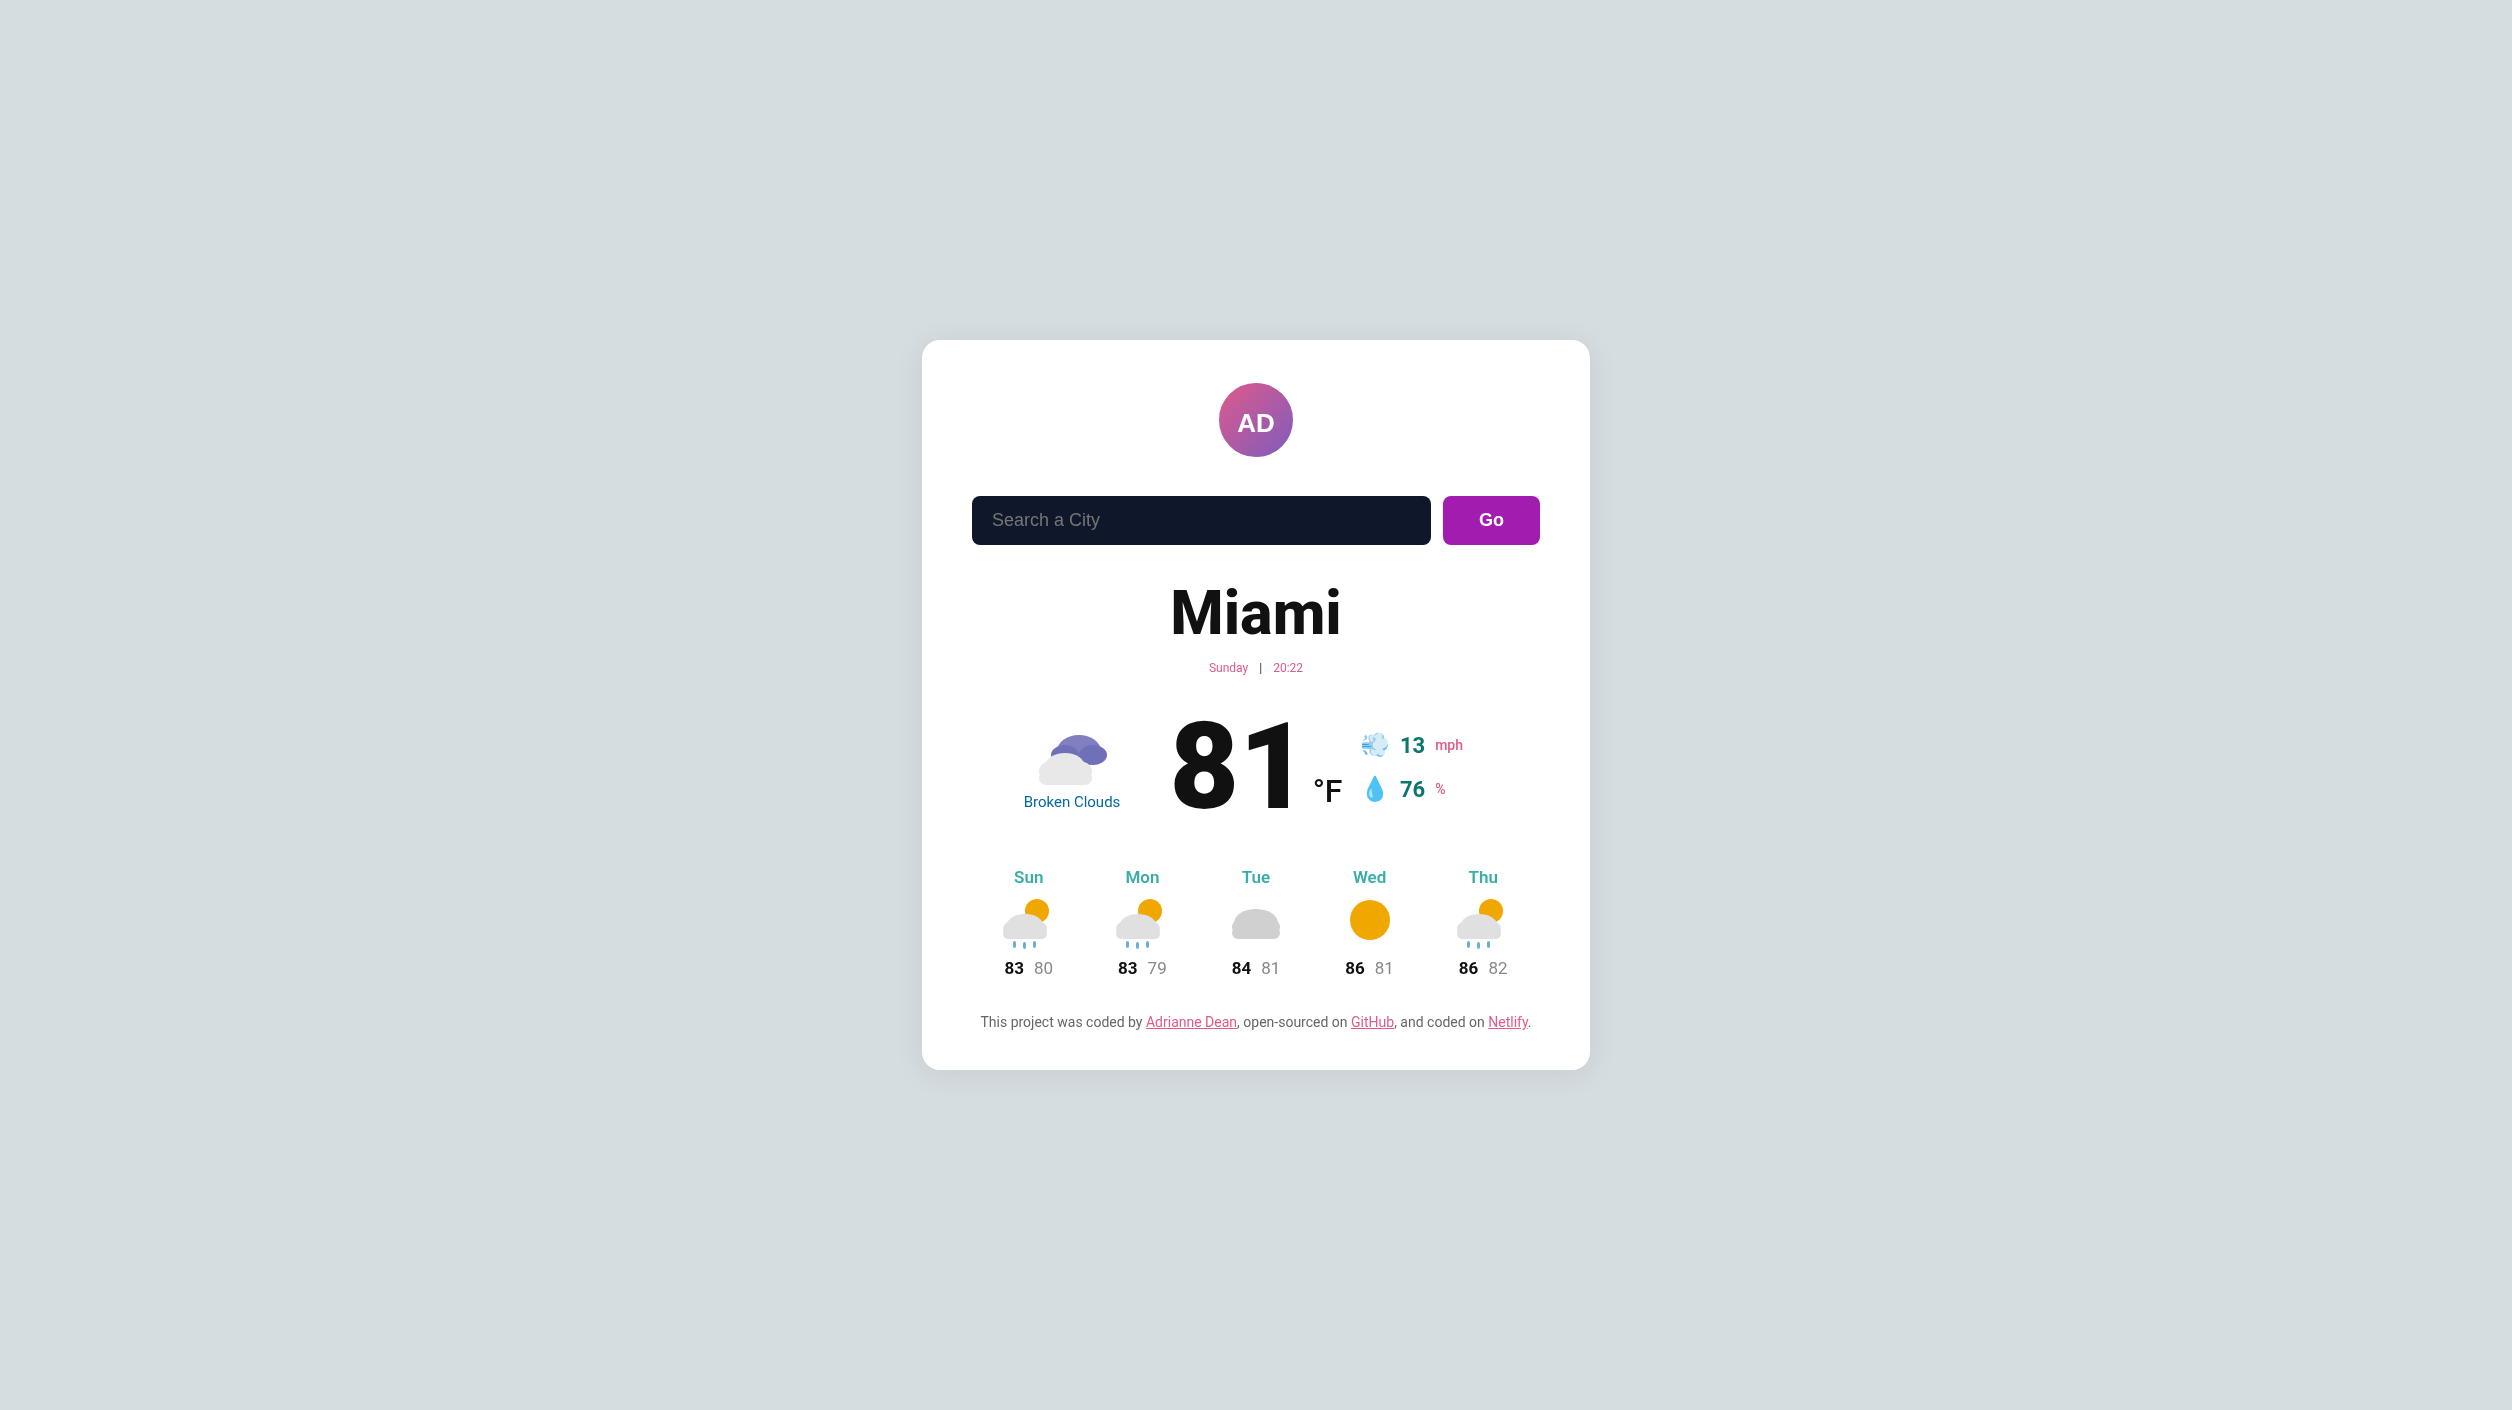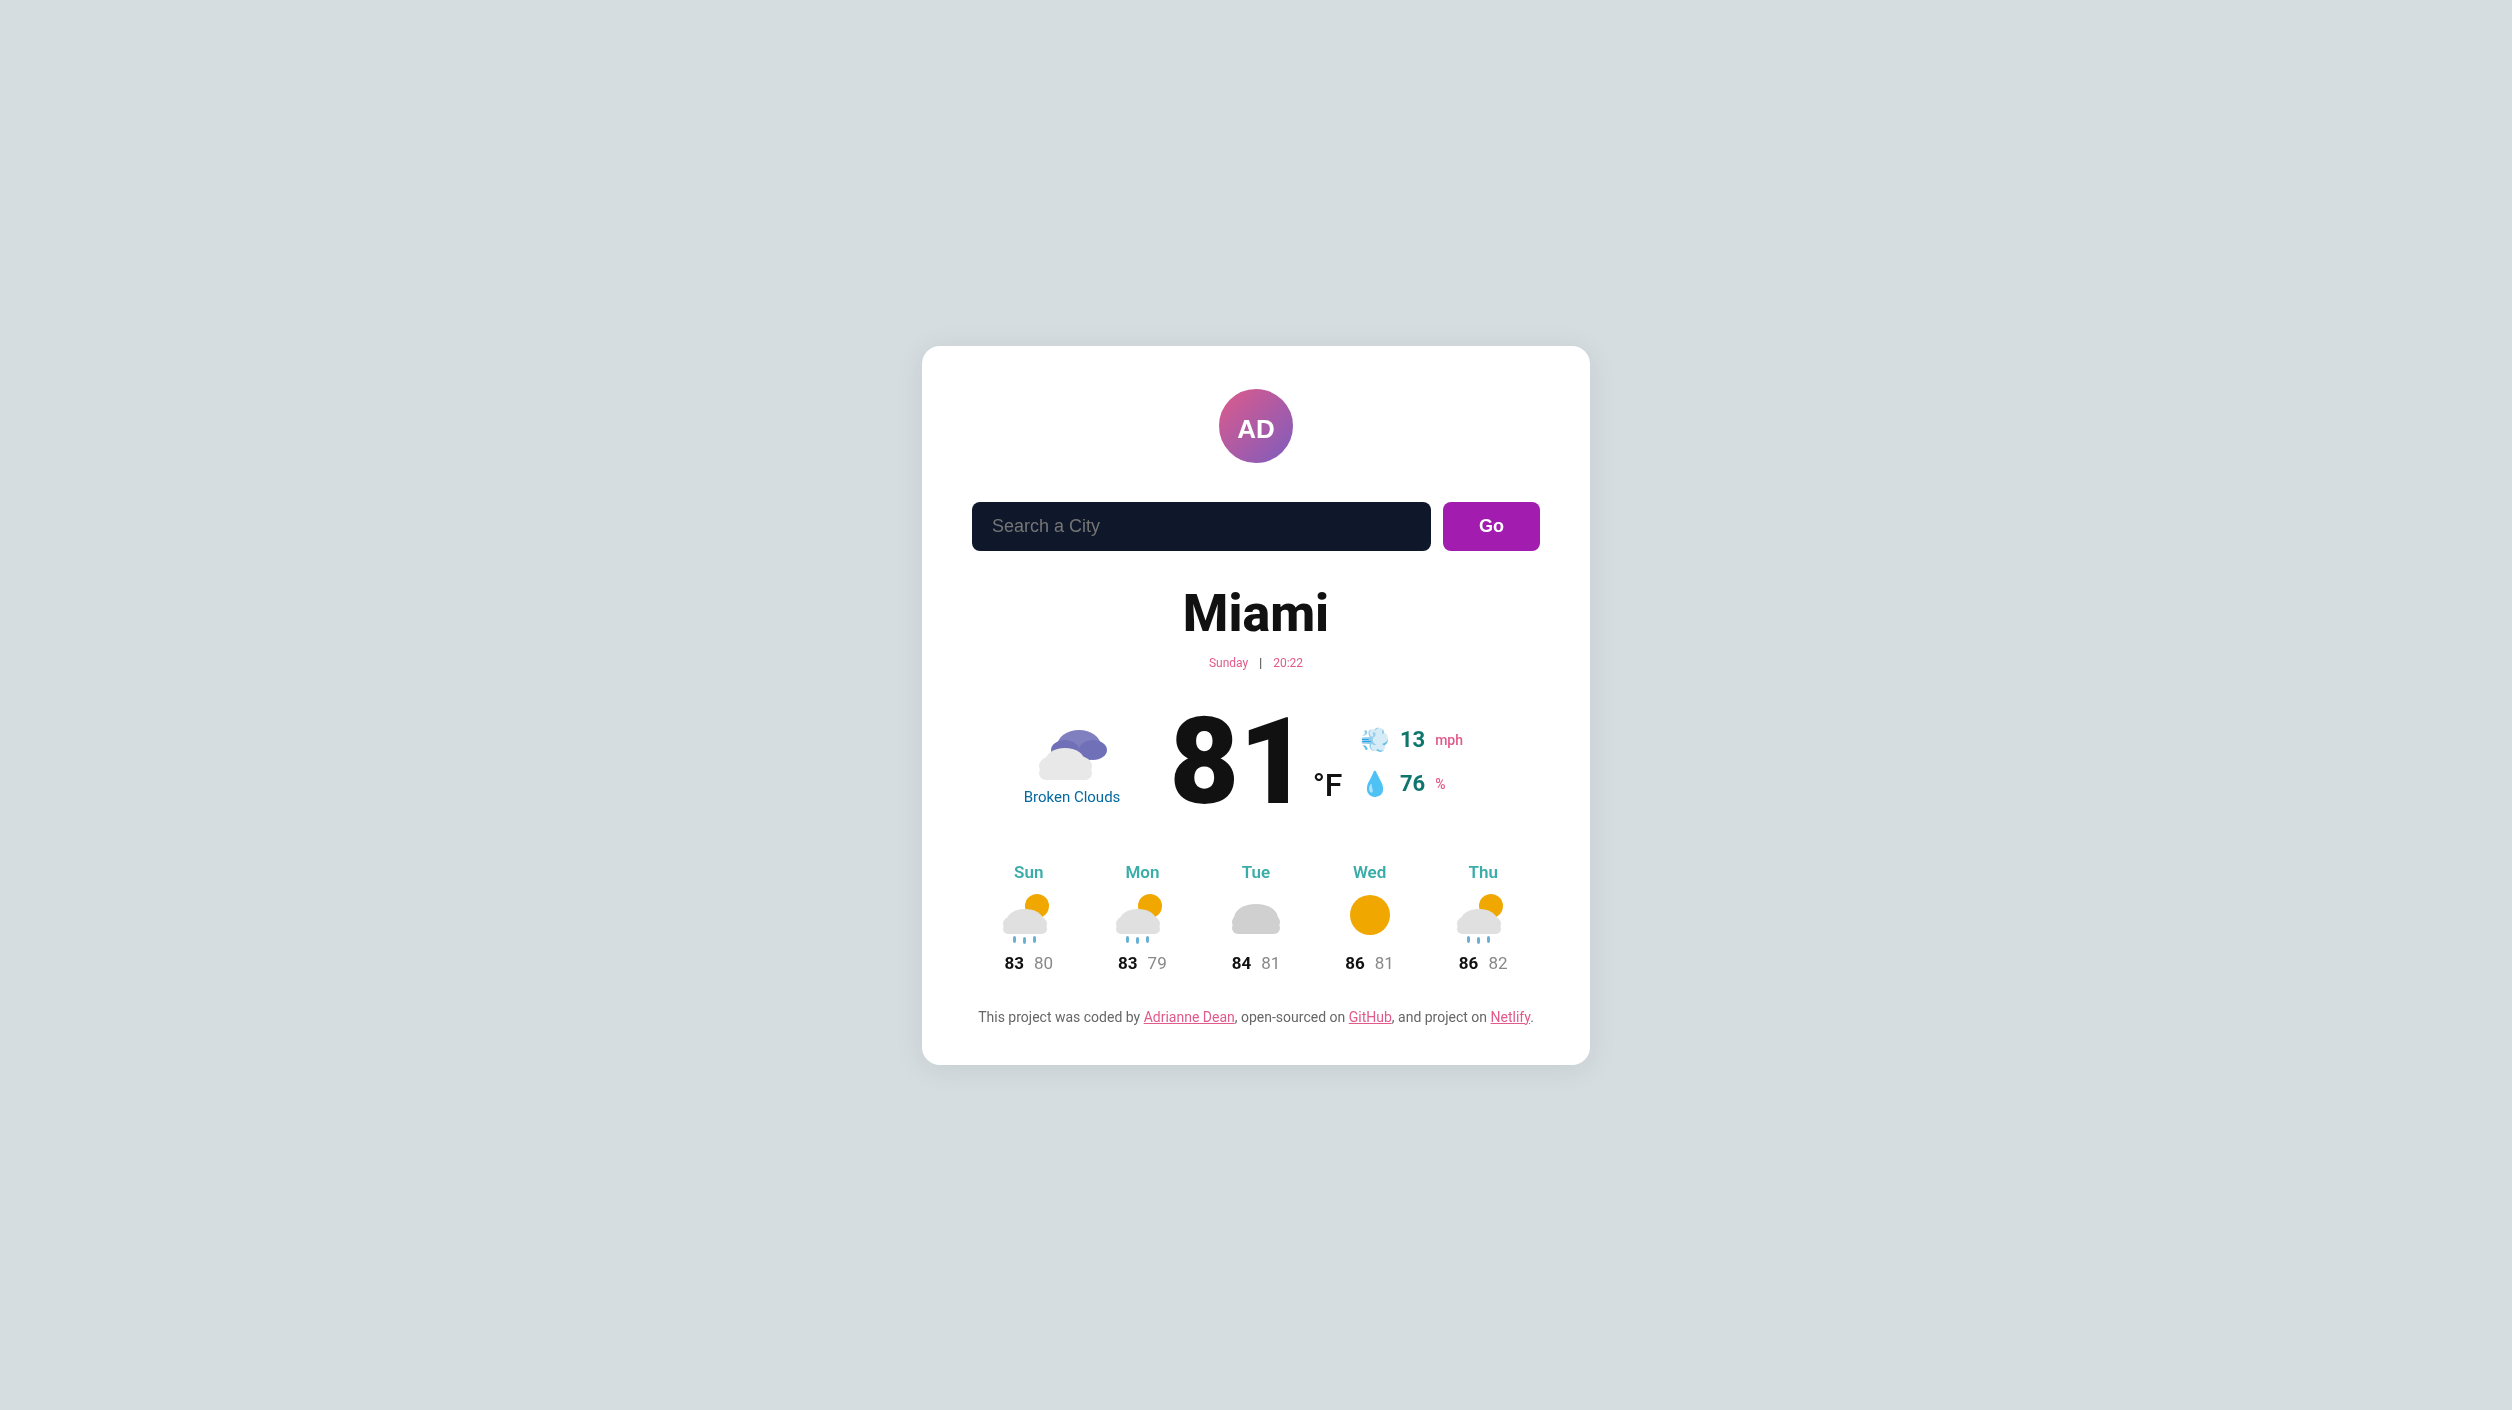--- a/index.html
+++ b/index.html
@@ -47,21 +47,21 @@
       background: #a21caf;
       color: #fff;
       border: none;
       border-radius: 8px;
       font-size: 18px;
       font-weight: 600;
       cursor: pointer;
     }
     .city-name {
       text-align: center;
-      font-size: 52px;
+      font-size: 61px;
       font-weight: 800;
       color: #111;
       margin-bottom: 12px;
     }
     .date-time {
       text-align: center;
       font-size: 12px;
       color: #e05a8a;
       margin-bottom: 32px;
     }
@@ -313,16 +313,16 @@
         <rect x="34" y="46" width="3" height="7" rx="2" fill="#6ab0d4"></rect>
       </svg></div>
         <div class="forecast-temps">
           <span class="temp-high">86</span>
           <span class="temp-low">82</span>
         </div>
       </div>
     </div>
 
   <div class="footer">
-    <span>This project was coded by </span><a href="#">Adrianne Dean</a><span>, open-sourced on </span><a href="#">GitHub</a><span>, and project on </span><a href="#">Netlify</a><span>.</span>
+    <span>This project was coded by </span><a href="#">Adrianne Dean</a><span>, open-sourced on </span><a href="#">GitHub</a><span>, and coded on </span><a href="#">Netlify</a><span>.</span>
   </div>
 
 </div>
 
 </body></html>

